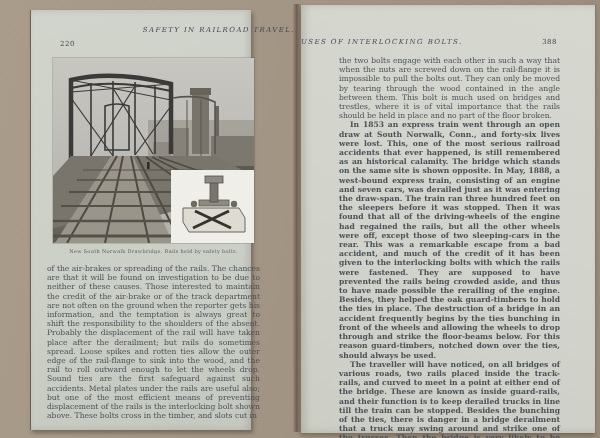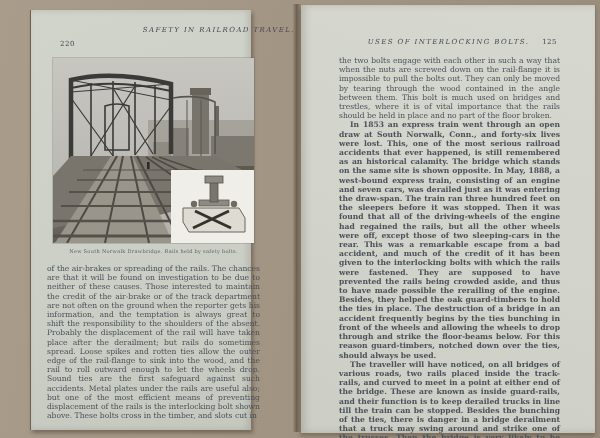--- a/index.html
+++ b/index.html
@@ -128,22 +128,22 @@
     </div>
 
     <div class="caption">New South Norwalk Drawbridge.  Rails held by safety bolts.</div>
 
     <div class="body-text" style="left:16px;top:254px;width:213px;">
       <p>of the air-brakes or spreading of the rails.  The chances are that it will be found on investigation to be due to neither of these causes.  Those interested to maintain the credit of the air-brake or of the track department are not often on the ground when the reporter gets his information, and the temptation is always great to shift the responsibility to the shoulders of the absent.  Probably the displacement of the rail will have taken place after the derailment; but rails do sometimes spread.  Loose spikes and rotten ties allow the outer edge of the rail-flange to sink into the wood, and the rail to roll outward enough to let the wheels drop.  Sound ties are the first safeguard against such accidents.  Metal plates under the rails are useful also; but one of the most efficient means of preventing displacement of the rails is the interlocking bolt shown above.  These bolts cross in the timber, and slots cut in</p>
     </div>
   </div>
 
   <div class="page page-right">
-    <div class="hdr running" style="left:0;top:33px;width:295px;text-align:center;position:absolute;">USES OF INTERLOCKING BOLTS.</div>
-    <div class="hdr folio" style="right:38px;top:33px;position:absolute;">125</div>
+    <div class="hdr running" style="left:0;top:33px;width:295px;text-align:left;position:absolute;">USES OF INTERLOCKING BOLTS.</div>
+    <div class="hdr folio" style="right:38px;top:33px;position:absolute;">388</div>
 
     <div class="body-text" style="left:38px;top:51px;width:221px;">
       <p>the two bolts engage with each other in such a way that when the nuts are screwed down on the rail-flange it is impossible to pull the bolts out.  They can only be moved by tearing through the wood contained in the angle between them.  This bolt is much used on bridges and trestles, where it is of vital importance that the rails should be held in place and no part of the floor broken.</p>
       <p class="indent">In 1853 an express train went through an open draw at South Norwalk, Conn., and forty-six lives were lost.  This, one of the most serious railroad accidents that ever happened, is still remembered as an historical calamity.  The bridge which stands on the same site is shown opposite.  In May, 1888, a west-bound express train, consisting of an engine and seven cars, was derailed just as it was entering the draw-span.  The train ran three hundred feet on the sleepers before it was stopped.  Then it was found that all of the driving-wheels of the engine had regained the rails, but all the other wheels were off, except those of two sleeping-cars in the rear.  This was a remarkable escape from a bad accident, and much of the credit of it has been given to the interlocking bolts with which the rails were fastened.  They are supposed to have prevented the rails being crowded aside, and thus to have made possible the rerailing of the engine.  Besides, they helped the oak guard-timbers to hold the ties in place.  The destruction of a bridge in an accident frequently begins by the ties bunching in front of the wheels and allowing the wheels to drop through and strike the floor-beams below.  For this reason guard-timbers, notched down over the ties, should always be used.</p>
       <p class="indent">The traveller will have noticed, on all bridges of various roads, two rails placed inside the track-rails, and curved to meet in a point at either end of the bridge.  These are known as inside guard-rails, and their function is to keep derailed trucks in line till the train can be stopped.  Besides the bunching of the ties, there is danger in a bridge derailment that a truck may swing around and strike one of the trusses.  Then the bridge is very likely to be wrecked.  A further provision for the protection of bridges is the rerailing frog invented by the late Charles Latimer, whose name is dear to railroad men all over America.  This consists of a pair of castings combined with inside guard-rails, designed to raise the derailed wheels and guide them on to the rails.  There is no</p>
     </div>
   </div>
 
 </div>
 

